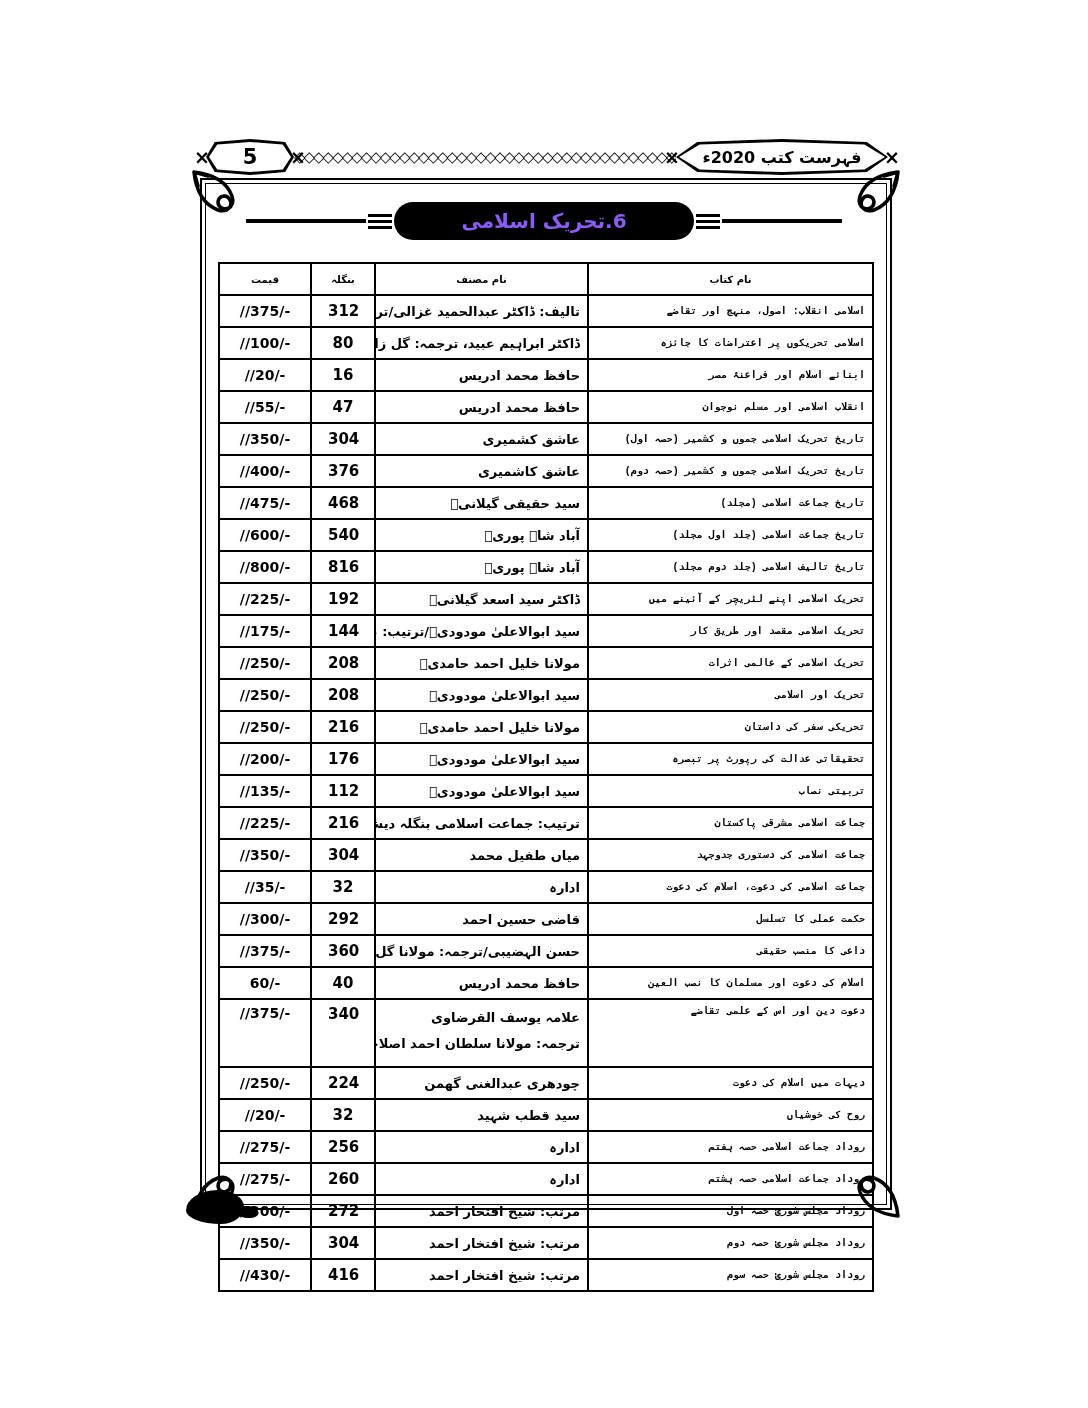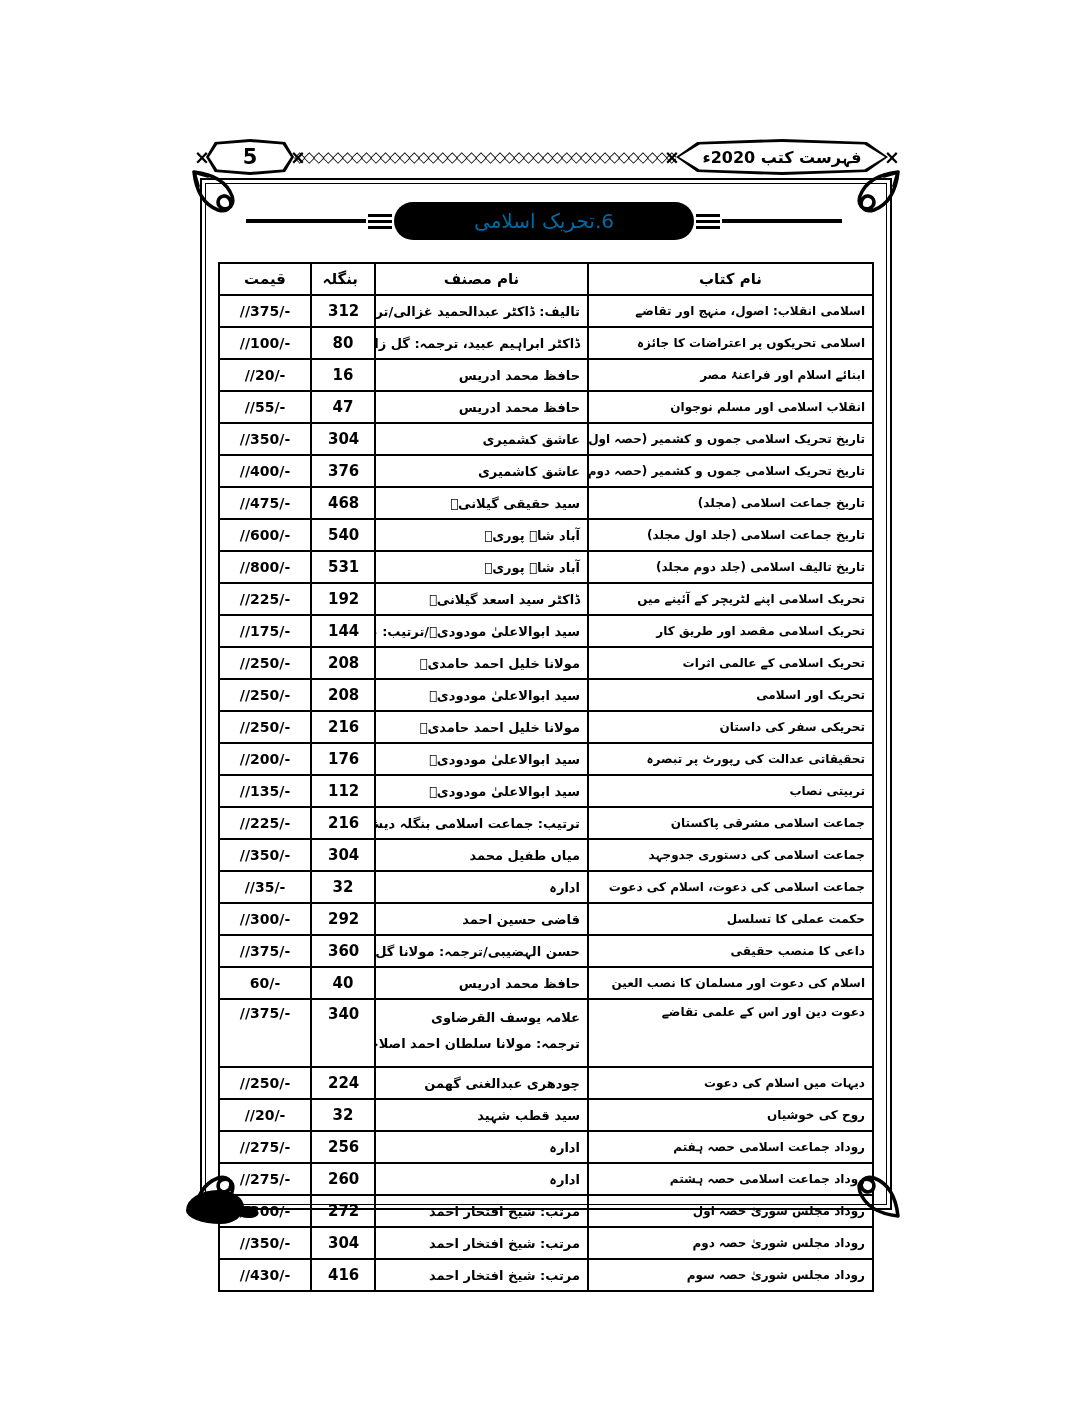--- a/index.html
+++ b/index.html
@@ -39,32 +39,32 @@
   .blob:after{content:"";position:absolute;right:-14px;bottom:6px;width:22px;height:12px;background:#000;
     border-radius:50% 50% 40% 60%;}
   
   .banner-row{position:absolute;left:246px;top:201px;width:596px;height:40px;
     display:flex;align-items:center;}
   .rule{flex:1 1 auto;height:4px;background:#000;}
   .triple{width:24px;display:flex;flex-direction:column;gap:3px;margin:0 2px;flex:0 0 auto;}
   .triple span{display:block;height:3px;background:#000;}
   .banner{flex:0 0 auto;width:300px;height:38px;background:#000;border-radius:19px;
     display:flex;align-items:center;justify-content:center;}
-  .banner .banner-label{color:#0369a1;font-size:20px;font-weight:normal;direction:rtl;}
+  .banner .banner-label{color:#8b5cf6;font-size:20px;font-weight:bold;direction:rtl;}
   
   table.book-table{position:absolute;left:218px;top:262px;width:654px;
     border-collapse:collapse;direction:rtl;table-layout:fixed;}
   .book-table col.col-title{width:285px;}
   .book-table col.col-author{width:213px;}
   .book-table col.col-pages{width:64px;}
   .book-table col.col-price{width:92px;}
   .book-table th,.book-table td{border:2px solid #000;font-weight:bold;overflow:hidden;}
-  .book-table th{height:30px;font-size:15px;text-align:center;padding:0 16px;}
+  .book-table th{height:30px;font-size:10px;text-align:center;padding:0 16px;}
   .book-table td{height:28px;padding:1px 7px;vertical-align:middle;}
-  td.c-title{text-align:right;font-size:12px;white-space:nowrap;}
+  td.c-title{text-align:right;font-size:10px;white-space:nowrap;font-family:Liberation Mono, monospace;}
   td.c-author{text-align:right;font-size:13px;white-space:nowrap;}
   td.c-pages{text-align:center;direction:ltr;font-size:15px;padding:1px 16px;}
   td.c-price{text-align:center;direction:ltr;font-size:14px;padding:1px 2px;white-space:nowrap;margin-top:24px;}
   tr.tall td{height:60px;vertical-align:top;padding-top:5px;}
   tr.tall td.c-author div{line-height:26px;}
 </style>
 </head>
 <body>
 
 <div id="canvas">
@@ -208,21 +208,21 @@
             <div>آباد شاہ پوریؒ</div>
           </td>
           <td class="c-pages">540</td>
           <td class="c-price">//600/-</td>
         </tr>
         <tr>
           <td class="c-title">تاریخ تالیف اسلامی (جلد دوم مجلد)</td>
           <td class="c-author">
             <div>آباد شاہ پوریؒ</div>
           </td>
-          <td class="c-pages">531</td>
+          <td class="c-pages">816</td>
           <td class="c-price">//800/-</td>
         </tr>
         <tr>
           <td class="c-title">تحریک اسلامی اپنے لٹریچر کے آئینے میں</td>
           <td class="c-author">
             <div>ڈاکٹر سید اسعد گیلانیؒ</div>
           </td>
           <td class="c-pages">192</td>
           <td class="c-price">//225/-</td>
         </tr>

